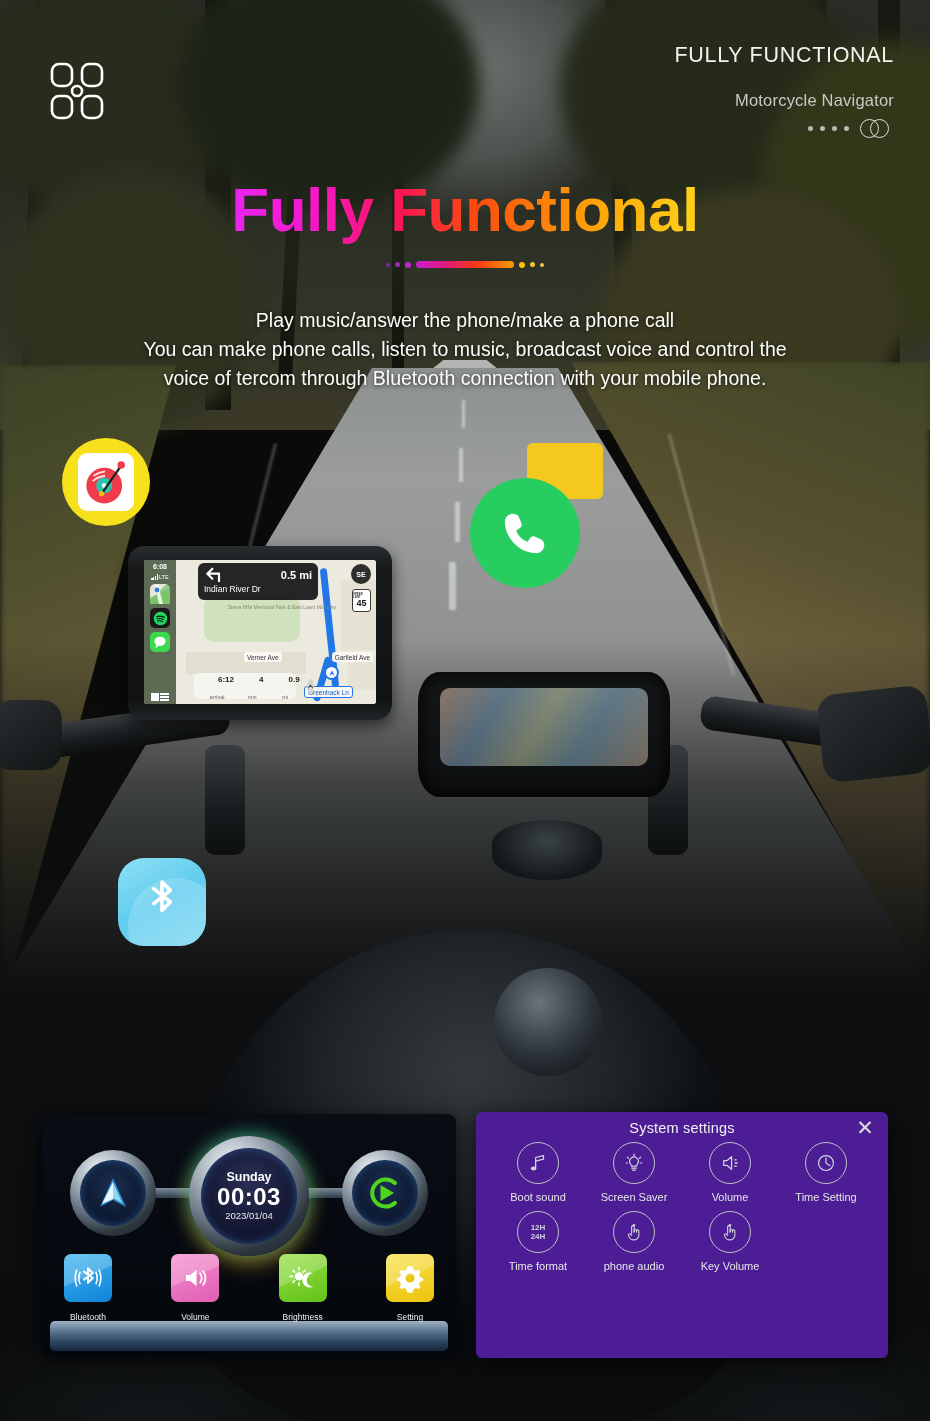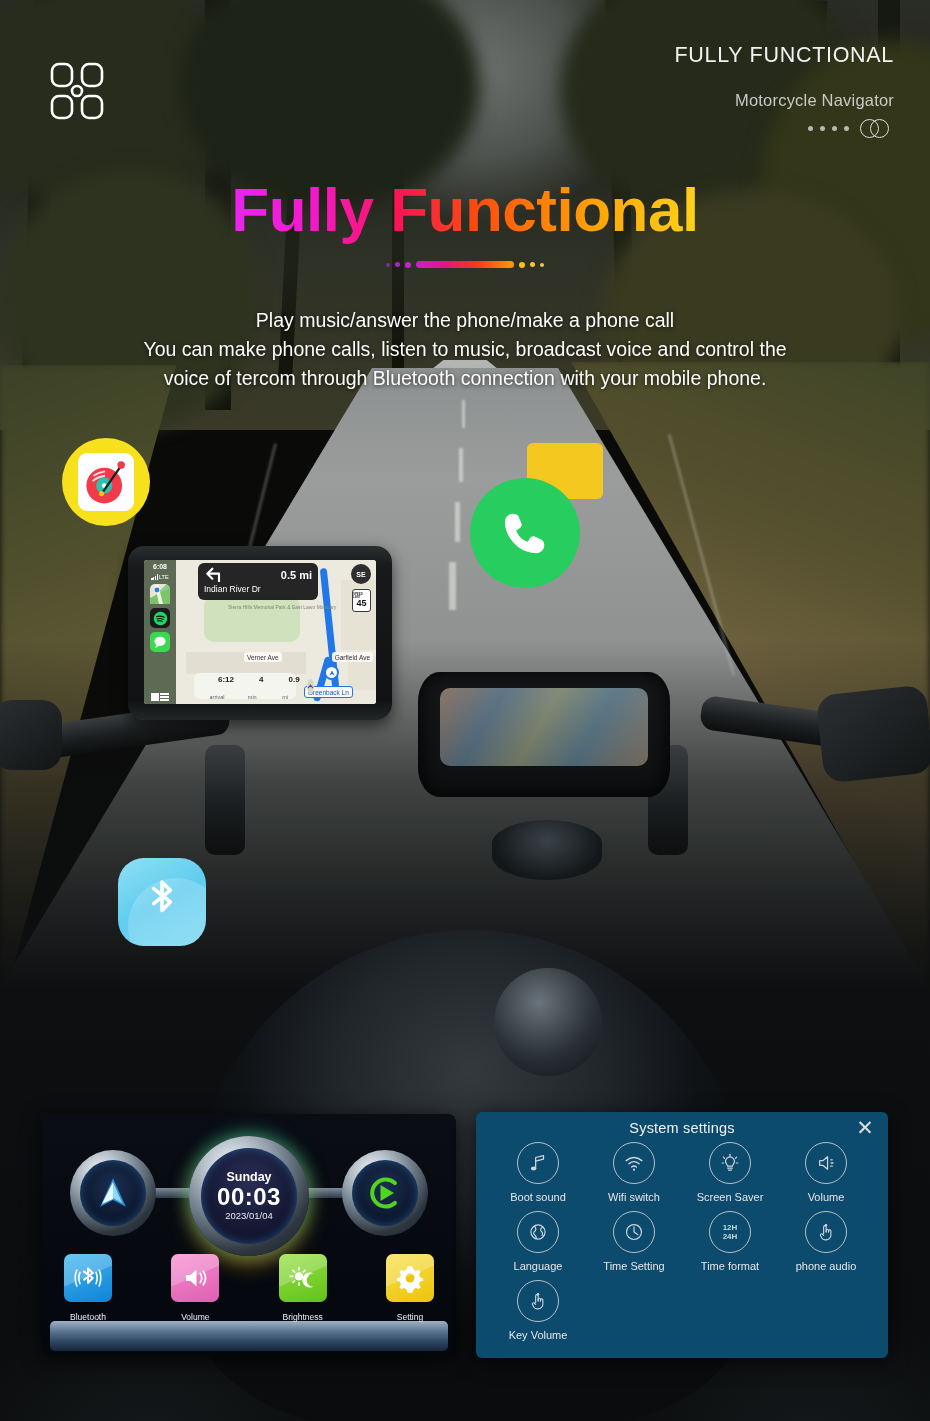--- a/index.html
+++ b/index.html
@@ -344,21 +344,21 @@
   .tile .sq.bright { background: linear-gradient(160deg,#96e044,#62c21b); }
   .tile .sq.set { background: linear-gradient(160deg,#f8e04a,#ecc40d); }
   .tile .cap {
     font-size: 8.5px; color: #eef3f8; margin-top: 10px;
     position: relative; z-index: 2; white-space: nowrap;
   }
 
   
   .settings-panel {
     position: absolute; left: 476px; top: 1112px; width: 412px; height: 246px;
-    background: #0c4a6e; border-radius: 6px;
+    background: #4c1d95; border-radius: 6px;
     box-shadow: 0 4px 20px rgba(0,0,0,.7);
     padding: 8px 14px 6px 14px;
   }
   .settings-title {
     text-align: center; color: #f2f2f2; font-size: 14.5px; letter-spacing: .2px;
   }
   .settings-close {
     position: absolute; right: 13px; top: 6px; width: 20px; height: 20px;
     color: #dcdcdc; font-size: 21px; line-height: 19px; text-align: center;
     font-weight: 300;
@@ -705,31 +705,20 @@
       <div class="sitem">
         <div class="ring">
           <svg viewBox="0 0 28 28" width="22" height="22">
               <path d="M11 21 V7 L21 4.5 V9 L11 11.5" stroke="#cfd6da" stroke-width="1.6" fill="none" stroke-linejoin="round"></path>
               <ellipse cx="8.4" cy="21" rx="3.4" ry="2.7" fill="#cfd6da"></ellipse>
             </svg>
         </div>
         <div class="cap">Boot sound</div>
       </div>
 
-      <div class="sitem">
-        <div class="ring">
-          <svg viewBox="0 0 28 28" width="22" height="22" fill="none" stroke="#cfd6da" stroke-width="1.8" stroke-linecap="round">
-            <path d="M4 11 Q14 3 24 11"></path>
-              <path d="M7.5 15 Q14 9.5 20.5 15"></path>
-              <path d="M11 19 Q14 16.5 17 19"></path>
-              <circle cx="14" cy="22.5" r="1.4" fill="#cfd6da" stroke="none"></circle>
-          </svg>
-        </div>
-        <div class="cap">Wifi switch</div>
-      </div>
 
       <div class="sitem">
         <div class="ring">
           <svg viewBox="0 0 28 28" width="22" height="22" fill="none" stroke="#cfd6da" stroke-width="1.5" stroke-linecap="round">
             <path d="M9.5 15 A5.5 5.5 0 1 1 18.5 15 L17 18 L11 18 Z"></path>
               <line x1="11" y1="20.5" x2="17" y2="20.5"></line>
               <line x1="12" y1="23" x2="16" y2="23"></line>
             <line x1="14" y1="3" x2="14" y2="5"></line>
               <line x1="5.5" y1="6.5" x2="7" y2="8"></line>
               <line x1="22.5" y1="6.5" x2="21" y2="8"></line>
@@ -747,30 +736,20 @@
             <g stroke="#cfd6da" stroke-width="1.6" stroke-linecap="round">
                 <line x1="20" y1="10" x2="22" y2="10"></line>
                 <line x1="20.5" y1="14" x2="23" y2="14"></line>
                 <line x1="20" y1="18" x2="22" y2="18"></line>
               </g>
           </svg>
         </div>
         <div class="cap">Volume</div>
       </div>
 
-      <div class="sitem">
-        <div class="ring">
-          <svg viewBox="0 0 28 28" width="22" height="22" fill="none" stroke="#cfd6da" stroke-width="1.5">
-            <circle cx="14" cy="14" r="9"></circle>
-              <path d="M9 6 Q13 10 10 13 Q7 15 10 18 Q13 21 11 23"></path>
-              <path d="M20 8 Q16 10 18 13 Q21 15 19 19"></path>
-          </svg>
-        </div>
-        <div class="cap">Language</div>
-      </div>
 
       <div class="sitem">
         <div class="ring">
           <svg viewBox="0 0 28 28" width="22" height="22" fill="none" stroke="#cfd6da" stroke-width="1.5" stroke-linecap="round">
             <circle cx="14" cy="14" r="9.5"></circle>
               <path d="M14 7.5 L14 14 L19 17.5"></path>
           </svg>
         </div>
         <div class="cap">Time Setting</div>
       </div>

